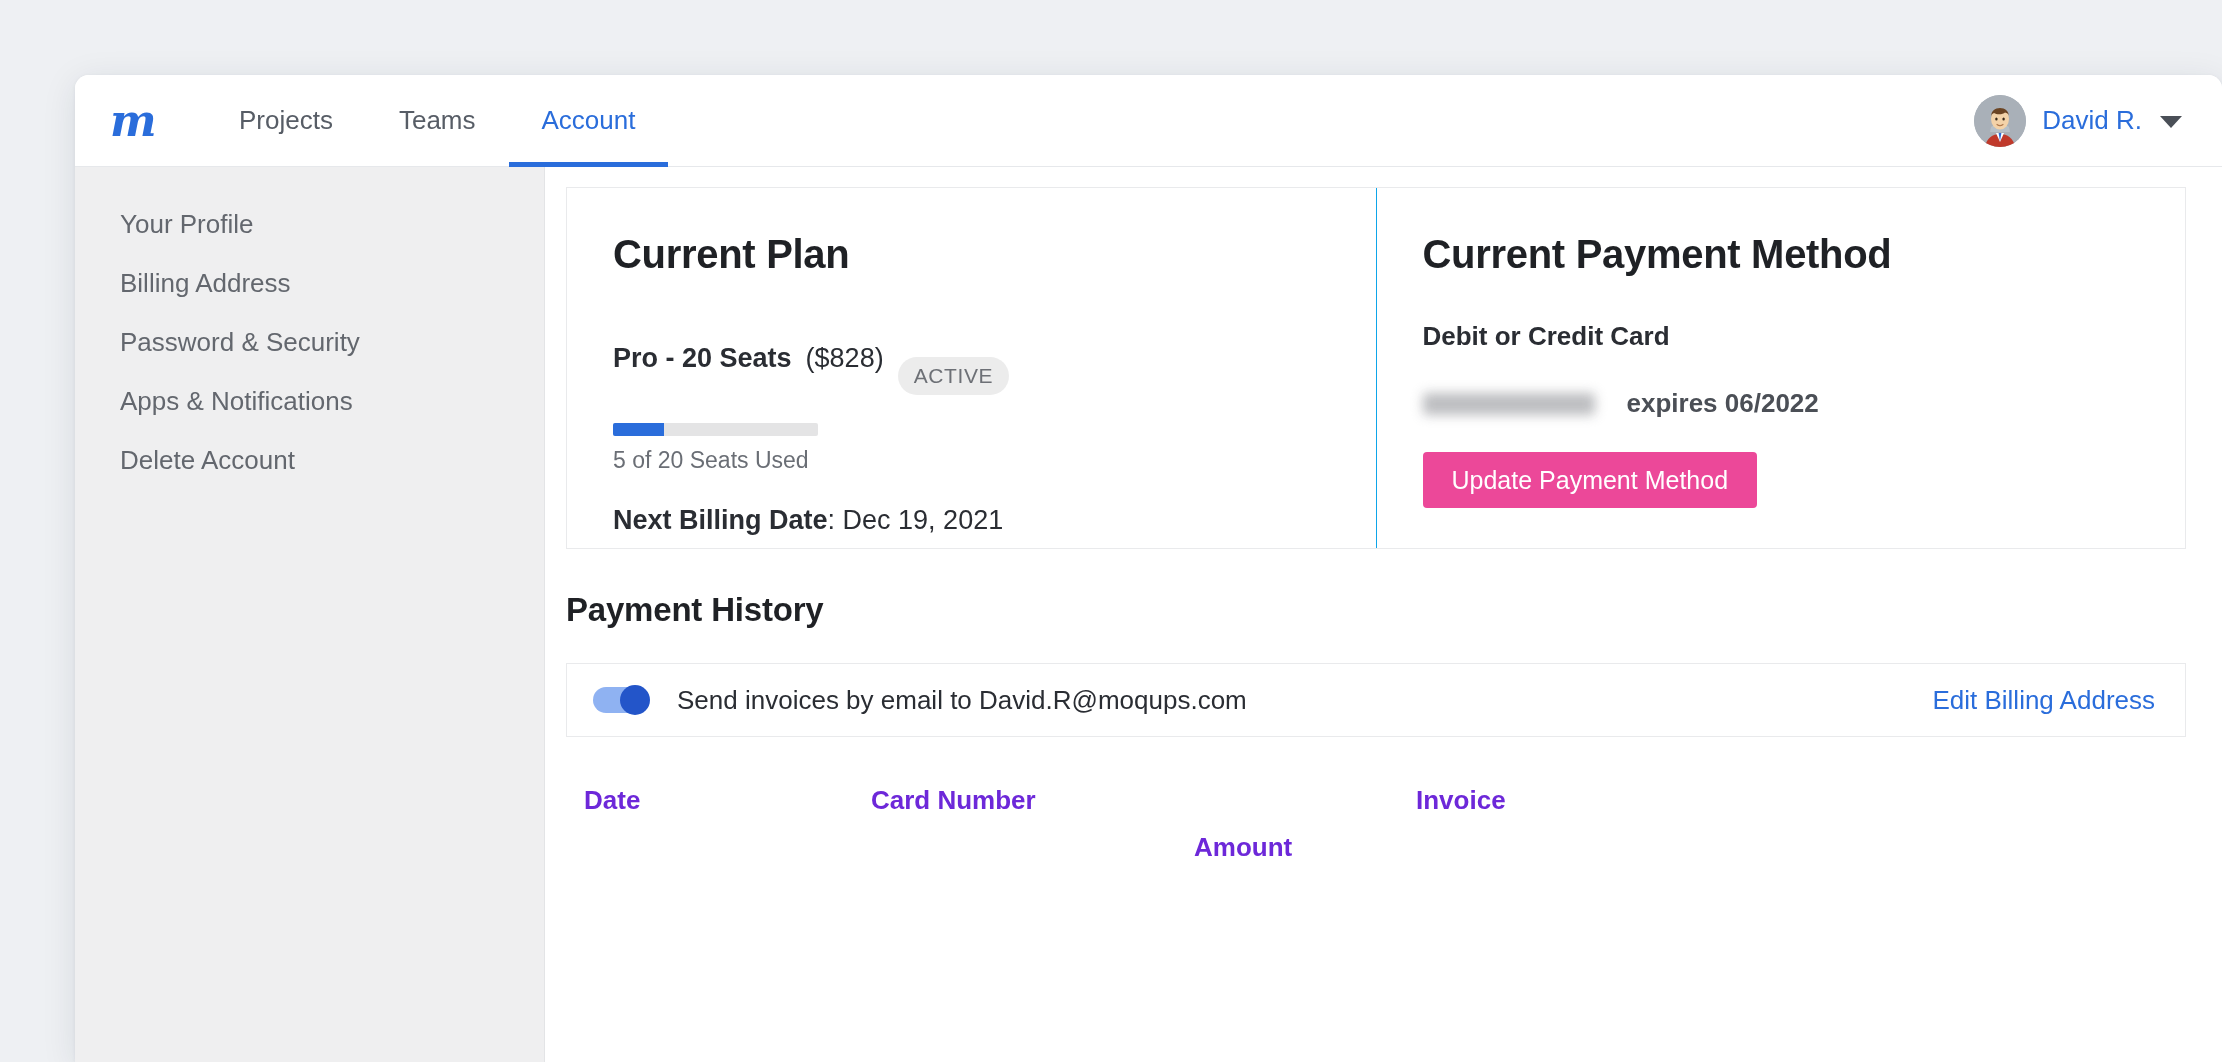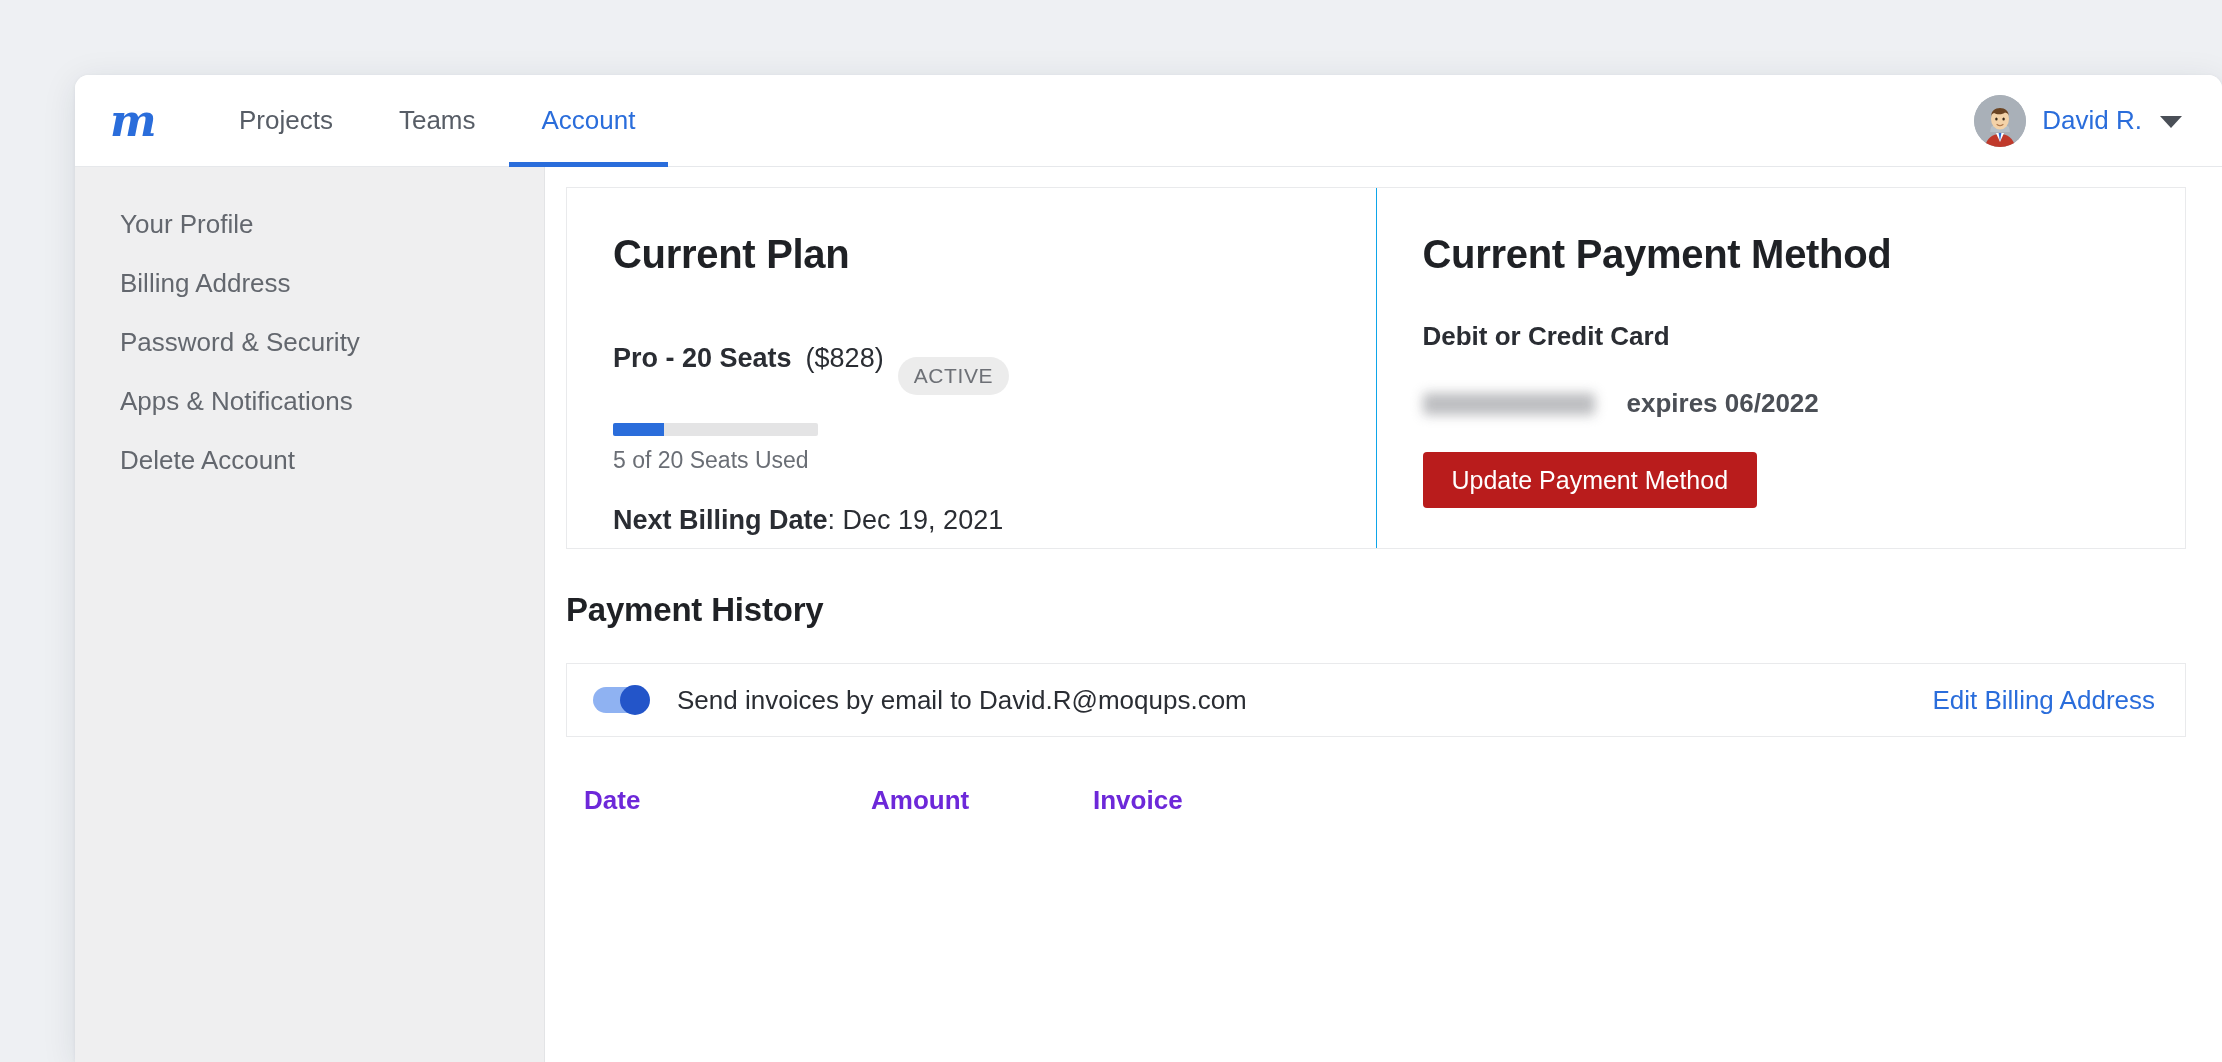--- a/index.html
+++ b/index.html
@@ -166,21 +166,21 @@
     margin-top: 31px;
     font-size: 27px;
     color: #2a2d33;
   }
   .billing-line b { font-weight: 700; }
 
   .btn {
     display: inline-flex; align-items: center; justify-content: center;
     height: 56px;
     padding: 0 29px;
-    background: #b91c1c;
+    background: #ec4899;
     color: #fff;
     font-size: 25px;
     border: 0; border-radius: 4px;
     cursor: pointer;
     margin-top: 33px;
     white-space: nowrap;
   }
 
   .pm-sub {
     margin-top: 44px;
@@ -244,21 +244,21 @@
   }
 
   .table { margin-top: 30px; width: 100%; }
   .thead { display: flex; padding: 18px 0 14px 0; }
   .th {
     font-size: 26px; font-weight: 700; color: #6d28d9;
     white-space: nowrap;
   }
   .th.c1 { width: 305px; padding-left: 18px; }
   .th.c2 { width: 323px; }
-  .th.c3 { width: 222px; }
+  .th.c3 { width: 222px; margin-top: 47px; }
   .th.c4 { width: 200px; }
 </style>
 </head>
 <body>
 
 <div id="stage">
   <div class="window">
 
     <div class="topnav">
       <div class="logo">m</div>
@@ -345,20 +345,21 @@
             <span class="track"></span>
             <span class="knob"></span>
           </div>
           <div class="invoice-text">Send invoices by email to David.R@moqups.com</div>
           <div class="invoice-link">Edit Billing Address</div>
         </div>
 
         <div class="table">
           <div class="thead">
             <div class="th c1">Date</div>
+            <div class="th c2">Card Number</div>
             <div class="th c3">Amount</div>
             <div class="th c4">Invoice</div>
           </div>
         </div>
 
       </div>
     </div>
   </div>
 </div>
 

